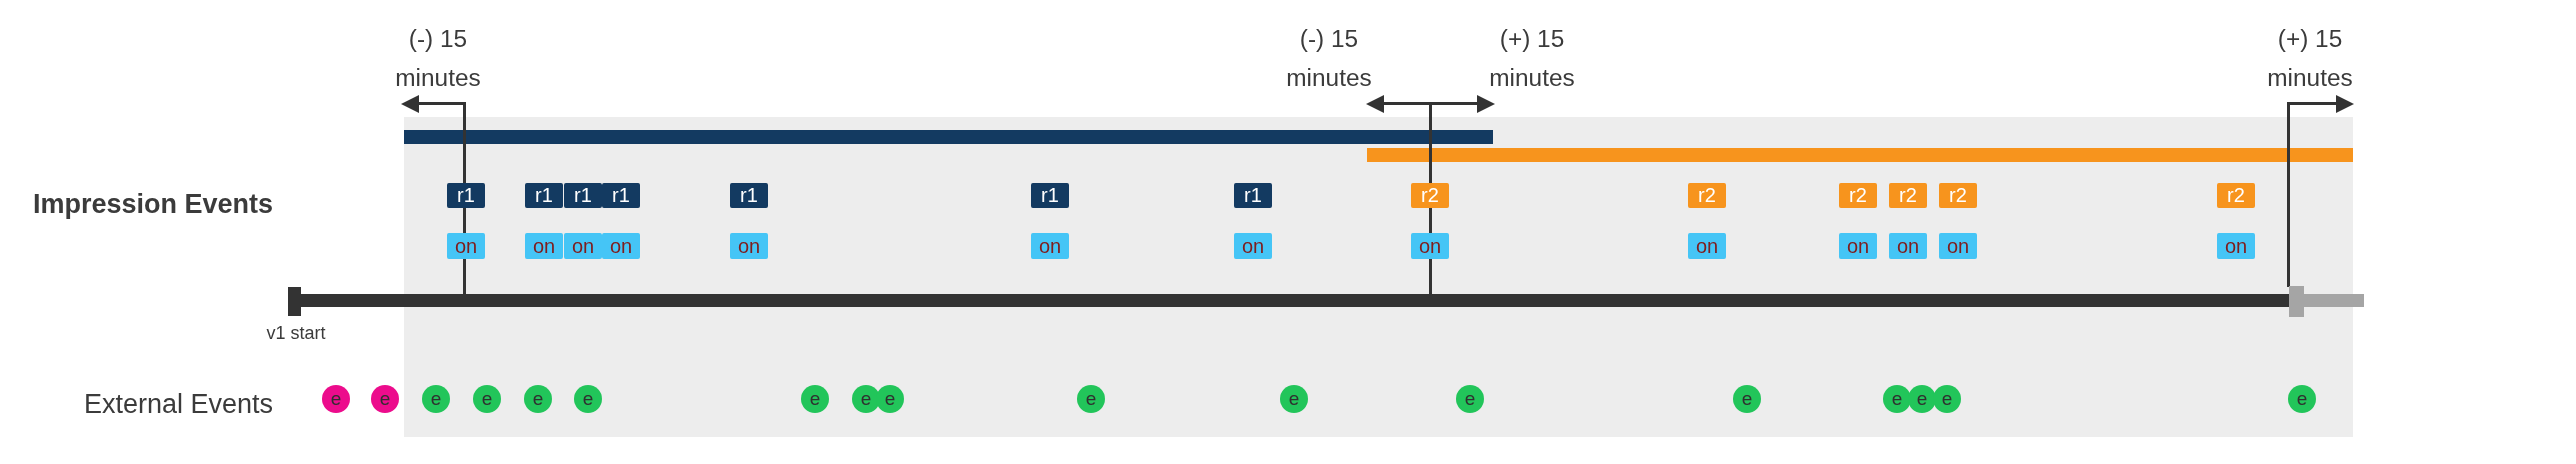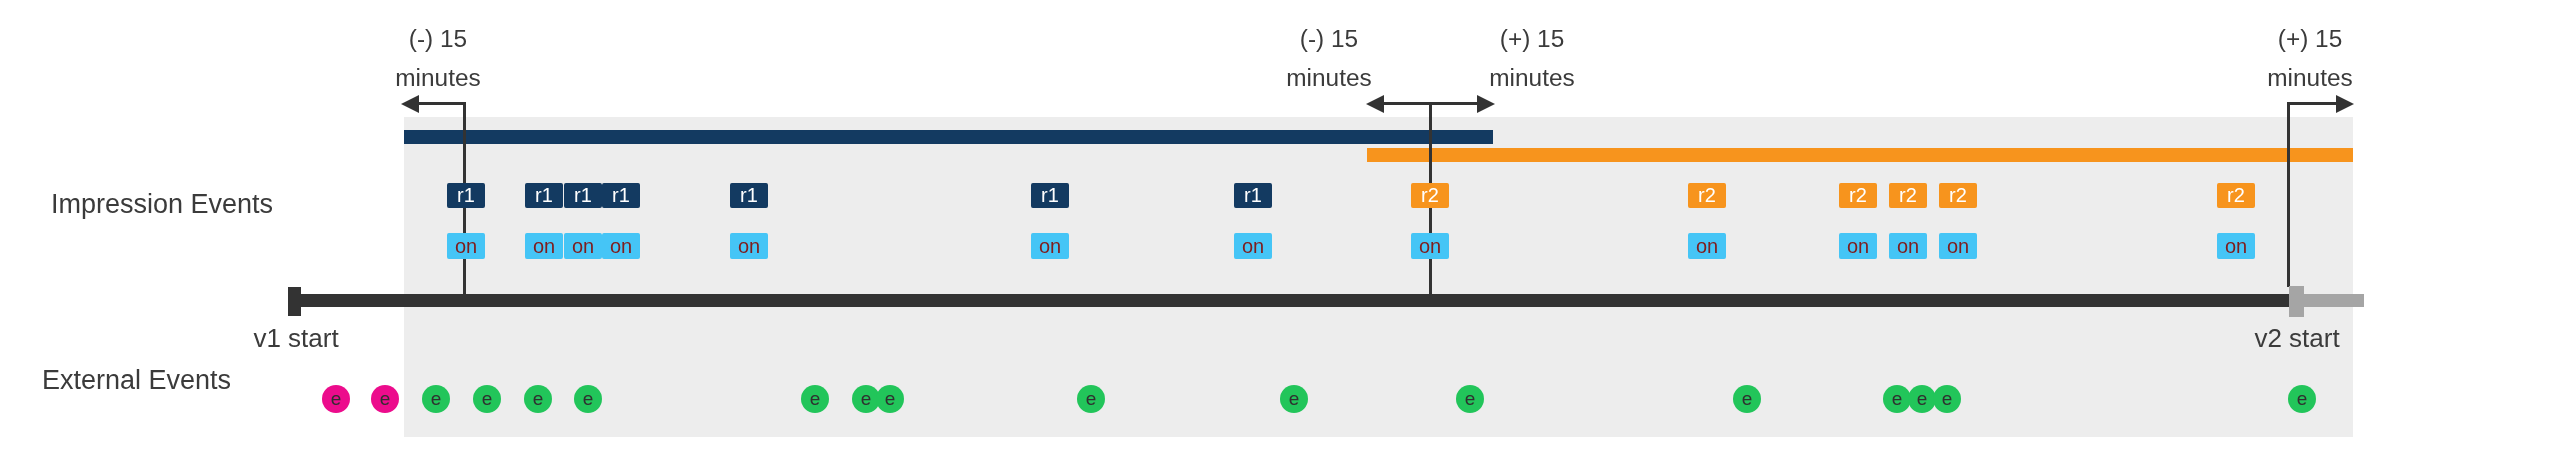--- a/index.html
+++ b/index.html
@@ -37,27 +37,27 @@
   #ann-pre-v2-label{left:1216px;}
   #ann-post-v1-label{left:1419px;}
   #ann-post-v2-label{left:2197px;}
   
   #timeline-main{left:294px;top:294px;width:1995px;height:13px;background:#333;z-index:3;}
   #v1-cap{left:288px;top:287px;width:13px;height:29px;background:#333;z-index:3;}
   #v2-cap{left:2289px;top:286px;width:15px;height:31px;background:#a5a5a5;z-index:4;}
   #timeline-ext{left:2302px;top:294px;width:241px;height:13px;background:#a5a5a5;z-index:3;}
   #ext-cap{left:2541px;top:286px;width:13px;height:31px;background:#a5a5a5;z-index:3;}
   
-  .start-label{width:188px;text-align:center;font-size:26px;font-weight:500;color:#3b3b3b;z-index:4;}
+  .start-label{width:188px;text-align:center;font-size:18px;font-weight:500;color:#3b3b3b;z-index:4;}
   #v1-start-label{left:202px;top:323px;}
   #v2-start-label{left:2203px;top:323px;}
   
   .row-label{left:0;width:273px;text-align:right;font-size:27px;font-weight:500;color:#3b3b3b;z-index:4;}
-  #impression-row-label{top:189px;}
-  #external-row-label{top:365px;text-align:center;}
+  #impression-row-label{top:189px;font-weight:bold;}
+  #external-row-label{top:389px;}
   
   .chip-col{position:absolute;top:183px;width:38px;display:flex;flex-direction:column;gap:25px;align-items:center;z-index:3;}
   .chip{width:38px;height:25.4px;display:flex;align-items:center;justify-content:center;font-size:20px;font-weight:500;border-radius:1.9px;}
   .chip-r{color:#ffffff;}
   .chip-on{color:#7f1d1d;}
   
   .dot{position:absolute;top:385px;width:28px;height:28px;border-radius:50%;display:flex;align-items:center;justify-content:center;font-size:19px;color:#2f2f2f;z-index:3;}
 </style>
 </head>
 <body>
@@ -157,21 +157,20 @@
       </div>
     </div>
 
   <div id="timeline-main" class="abs"></div>
   <div id="v1-cap" class="abs"></div>
   <div id="timeline-ext" class="abs"></div>
   <div id="v2-cap" class="abs"></div>
   <div id="ext-cap" class="abs"></div>
 
   <div id="v1-start-label" class="abs start-label">v1 start</div>
-  <div id="v2-start-label" class="abs start-label">v2 start</div>
 
   <div id="external-row">
       <div class="dot" style="left: 322px; background: rgb(236, 12, 140);">e</div>
       <div class="dot" style="left: 371px; background: rgb(236, 12, 140);">e</div>
       <div class="dot" style="left: 422px; background: rgb(34, 197, 90);">e</div>
       <div class="dot" style="left: 473px; background: rgb(34, 197, 90);">e</div>
       <div class="dot" style="left: 524px; background: rgb(34, 197, 90);">e</div>
       <div class="dot" style="left: 574px; background: rgb(34, 197, 90);">e</div>
       <div class="dot" style="left: 801px; background: rgb(34, 197, 90);">e</div>
       <div class="dot" style="left: 852px; background: rgb(34, 197, 90);">e</div>

